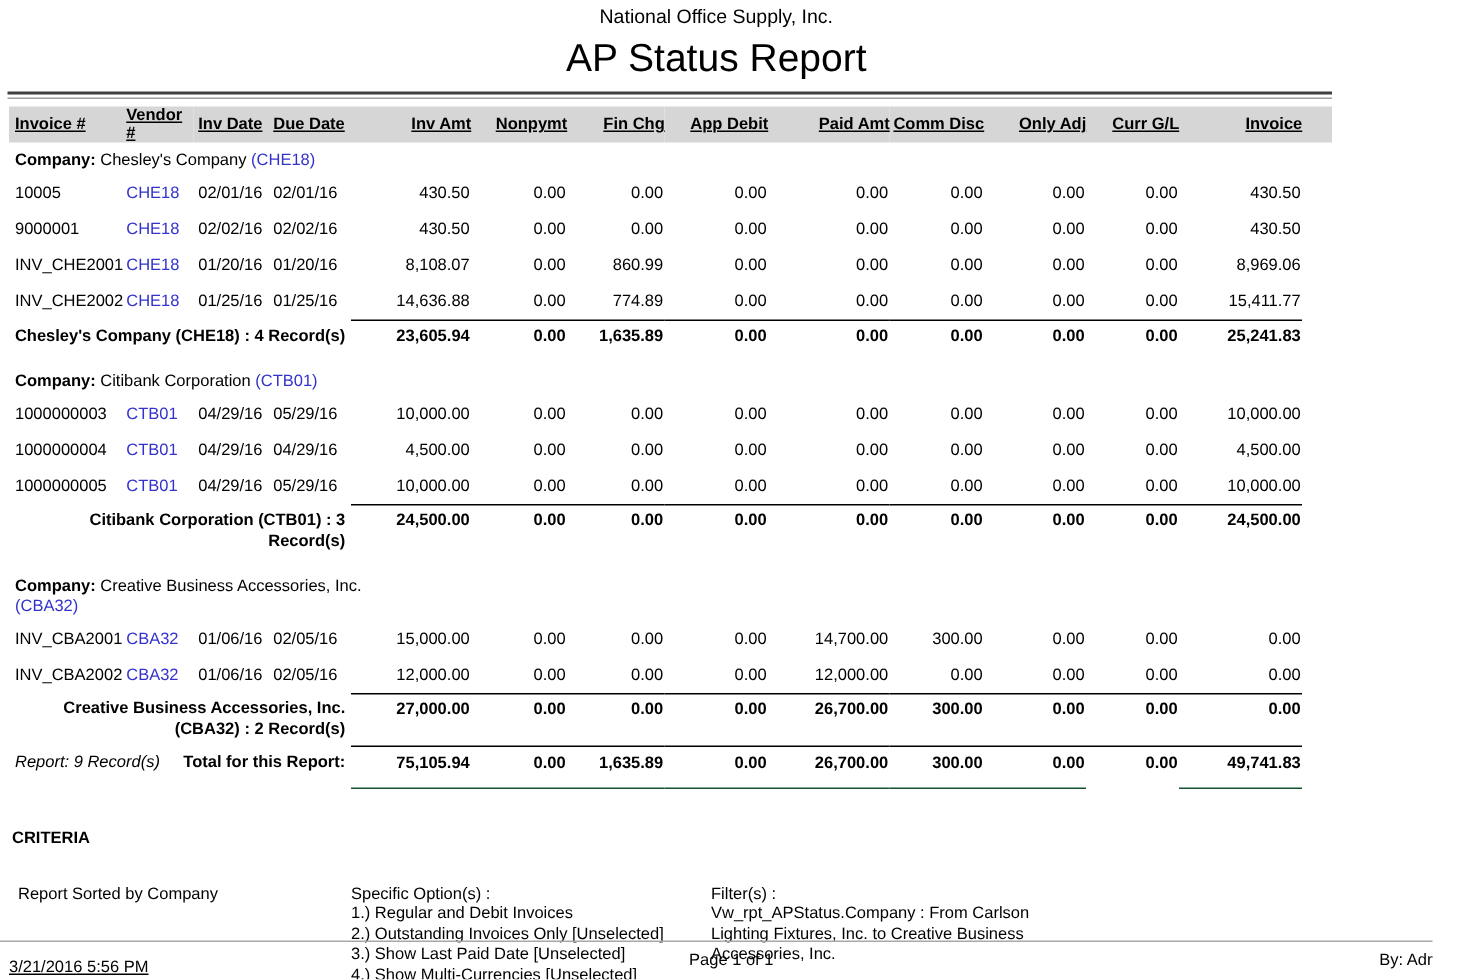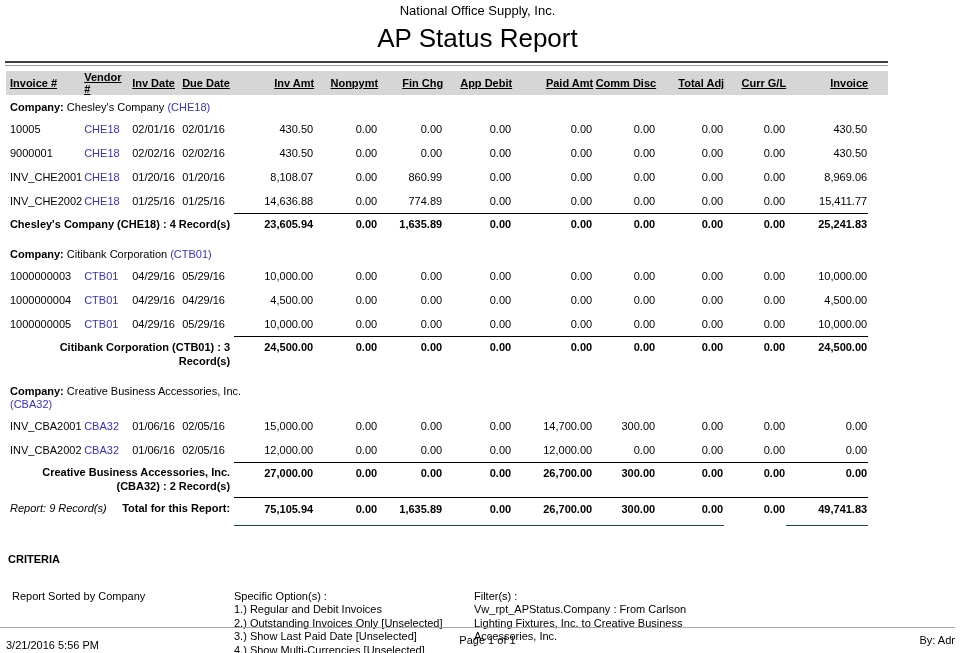--- a/index.html
+++ b/index.html
@@ -47,21 +47,21 @@
   .report-label-flex .rec{font-style:italic;font-weight:400;}
 
   .criteria{margin:27px 0 0 8px;font-size:11px;}
   .criteria-heading{font-weight:700;}
   .criteria-body{display:flex;margin-top:25px;line-height:13.5px;}
   .crit-col1{width:222px;padding-left:4px;}
   .crit-col2{width:240px;}
   .crit-col3{width:222px;}
 
   .footer{position:absolute;left:0;bottom:0;width:975px;height:25px;border-top:1px solid #a8a8a8;font-size:11px;}
-  .footer .f-left{position:absolute;left:6px;top:11px;}
+  .footer .f-left{position:absolute;left:6px;top:11px;text-decoration:underline;}
   .footer .f-center{position:absolute;left:0;right:0;top:6px;text-align:center;}
   .footer .f-right{position:absolute;right:6px;top:6px;}
 </style>
 </head>
 <body>
 
 <div class="page">
 
   <div class="rpt-org">National Office Supply, Inc.</div>
   <div class="rpt-title">AP Status Report</div>
@@ -89,21 +89,21 @@
           <th class="tL">Invoice #</th>
           <th class="tL">Vendor #</th>
           <th class="tL">Inv Date</th>
           <th class="tL">Due Date</th>
           <th class="tR">Inv Amt</th>
           <th class="tR">Nonpymt</th>
           <th class="tR">Fin Chg</th>
           <th class="tR">App Debit</th>
           <th class="tR">Paid Amt</th>
           <th class="tR">Comm Disc</th>
-          <th class="tR">Total Adj</th>
+          <th class="tR">Only Adj</th>
           <th class="tR">Curr G/L</th>
           <th class="tR">Invoice</th>
           <th></th>
         </tr>
       </thead>
       <tbody>
         <tr class="row-heading first">
           <td colspan="14">
             <div class="company-heading"><span class="bold">Company:</span> Chesley's Company <span class="link">(CHE18)</span></div>
           </td>

